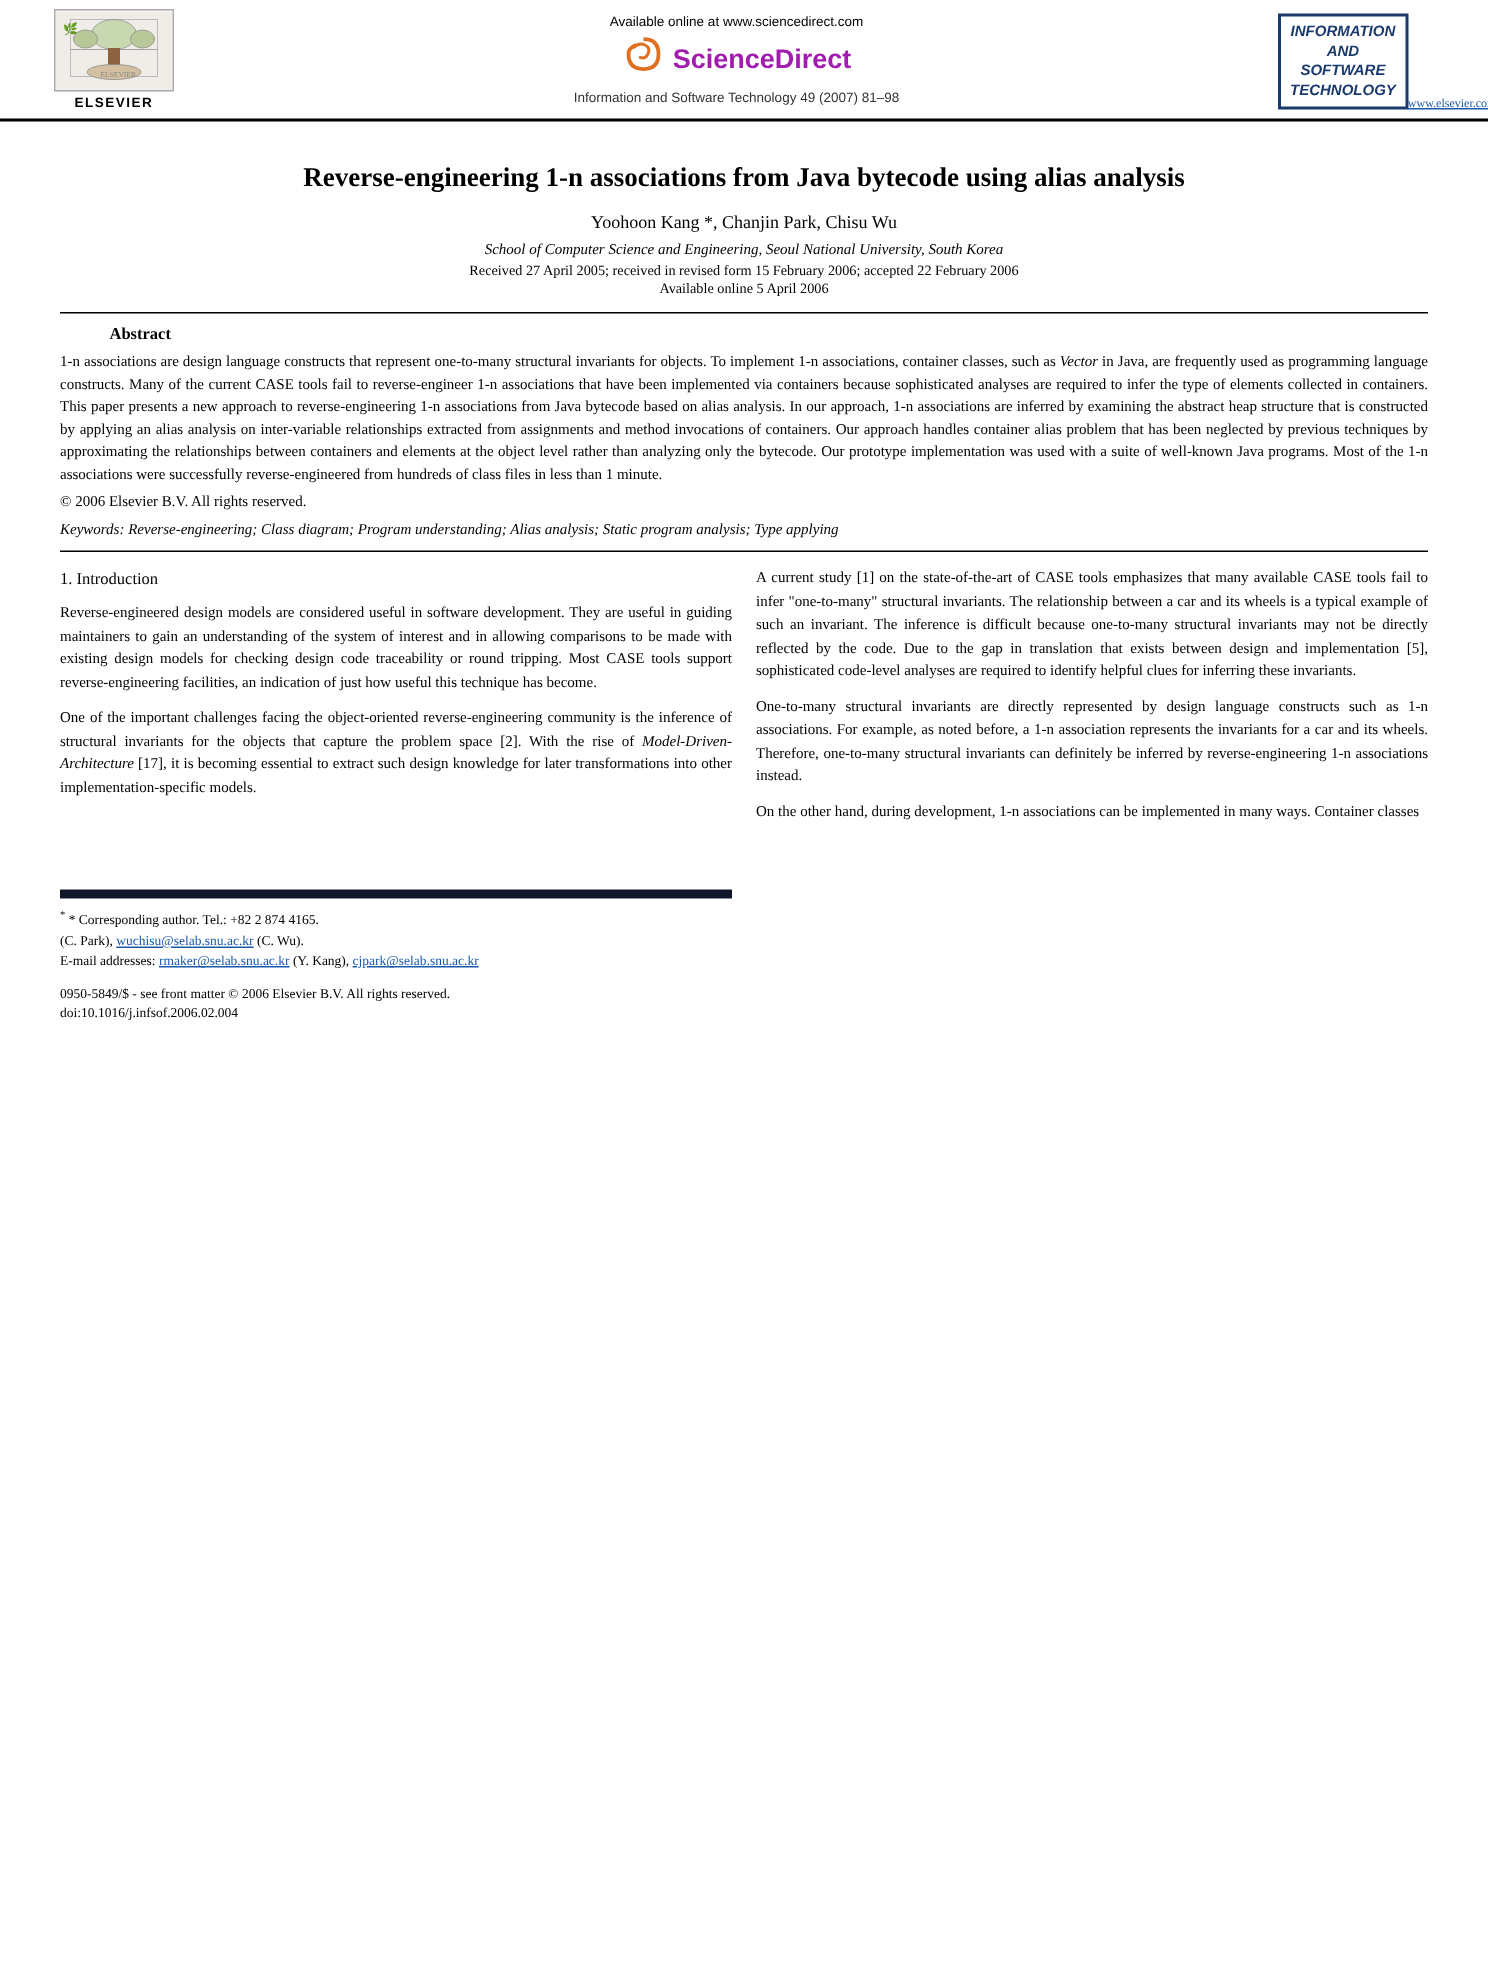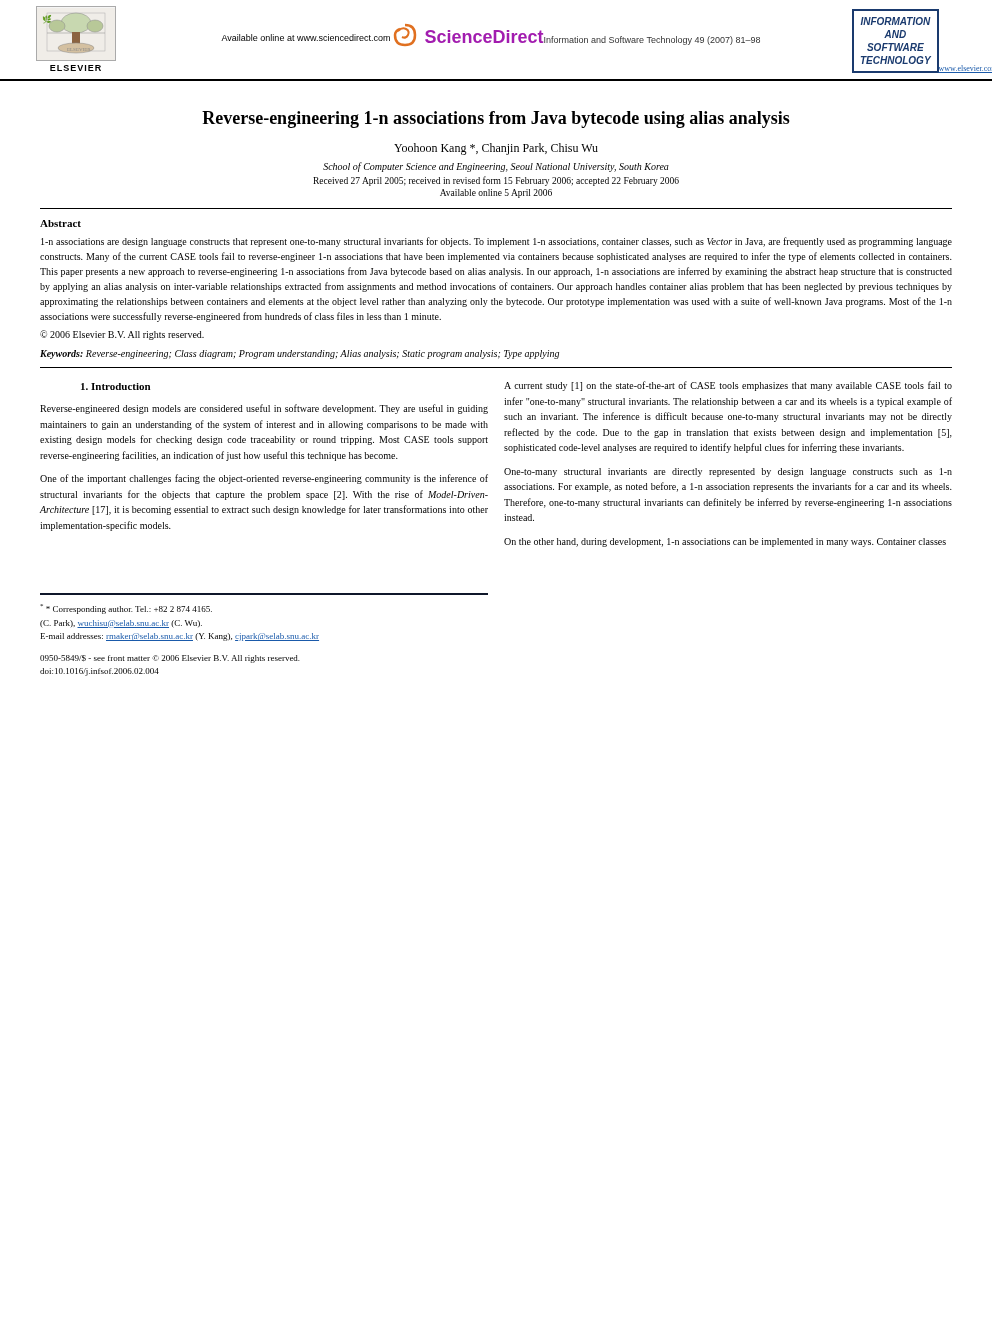--- a/index.html
+++ b/index.html
@@ -62,21 +62,21 @@
       font-family: Arial, sans-serif;
       font-weight: bold;
       letter-spacing: 1px;
       color: #000;
       margin-top: 2px;
     }
 
     .header-center {
       flex: 1;
       display: flex;
-      flex-direction: row;
+      flex-direction: column;
       align-items: center;
       justify-content: center;
     }
 
     .sciencedirect-available {
       font-family: Arial, sans-serif;
       font-size: 9px;
       color: #000;
       margin-bottom: 3px;
     }
@@ -179,20 +179,21 @@
 
     
     .abstract-section {
       margin: 8px 0;
     }
 
     .abstract-title {
       font-size: 11px;
       font-weight: bold;
       margin-bottom: 5px;
+      margin-left: 33px;
     }
 
     .abstract-text {
       font-size: 10px;
       line-height: 1.5;
       text-align: justify;
     }
 
     .copyright {
       font-size: 10px;
@@ -217,57 +218,56 @@
     }
 
     .col-left, .col-right {
       font-size: 10px;
       line-height: 1.55;
       text-align: justify;
     }
 
     .section-heading {
       font-size: 11px;
-      font-weight: bold;
+      font-weight: normal;
       margin-bottom: 6px;
-      margin-left: 40px;
     }
 
     .paragraph {
       margin-bottom: 8px;
       font-size: 10px;
       line-height: 1.55;
       text-align: justify;
     }
 
     
     .footer-notes {
       margin-top: 15px;
-      border-top: 2px solid #0f172a;
+      border-top: 6px solid #0f172a;
       padding-top: 6px;
     }
 
     .footnote-line {
       font-size: 9px;
       line-height: 1.5;
     }
 
     .footnote-line a, .footnote-line .link {
       color: #1a5aaa;
       text-decoration: underline;
     }
 
     .bottom-info {
       margin-top: 8px;
       font-size: 9px;
       line-height: 1.5;
     }
 
     .italic { font-style: italic; }
-    .bold { font-weight: bold; }
+    .bold { font-weight: normal; }
     .sup { font-size: 7px; vertical-align: super; }
   </style>
 </head>
 <body>
 
 <div class="page">
 
   <div class="header">
     <div class="header-left">
       <div class="elsevier-logo">

